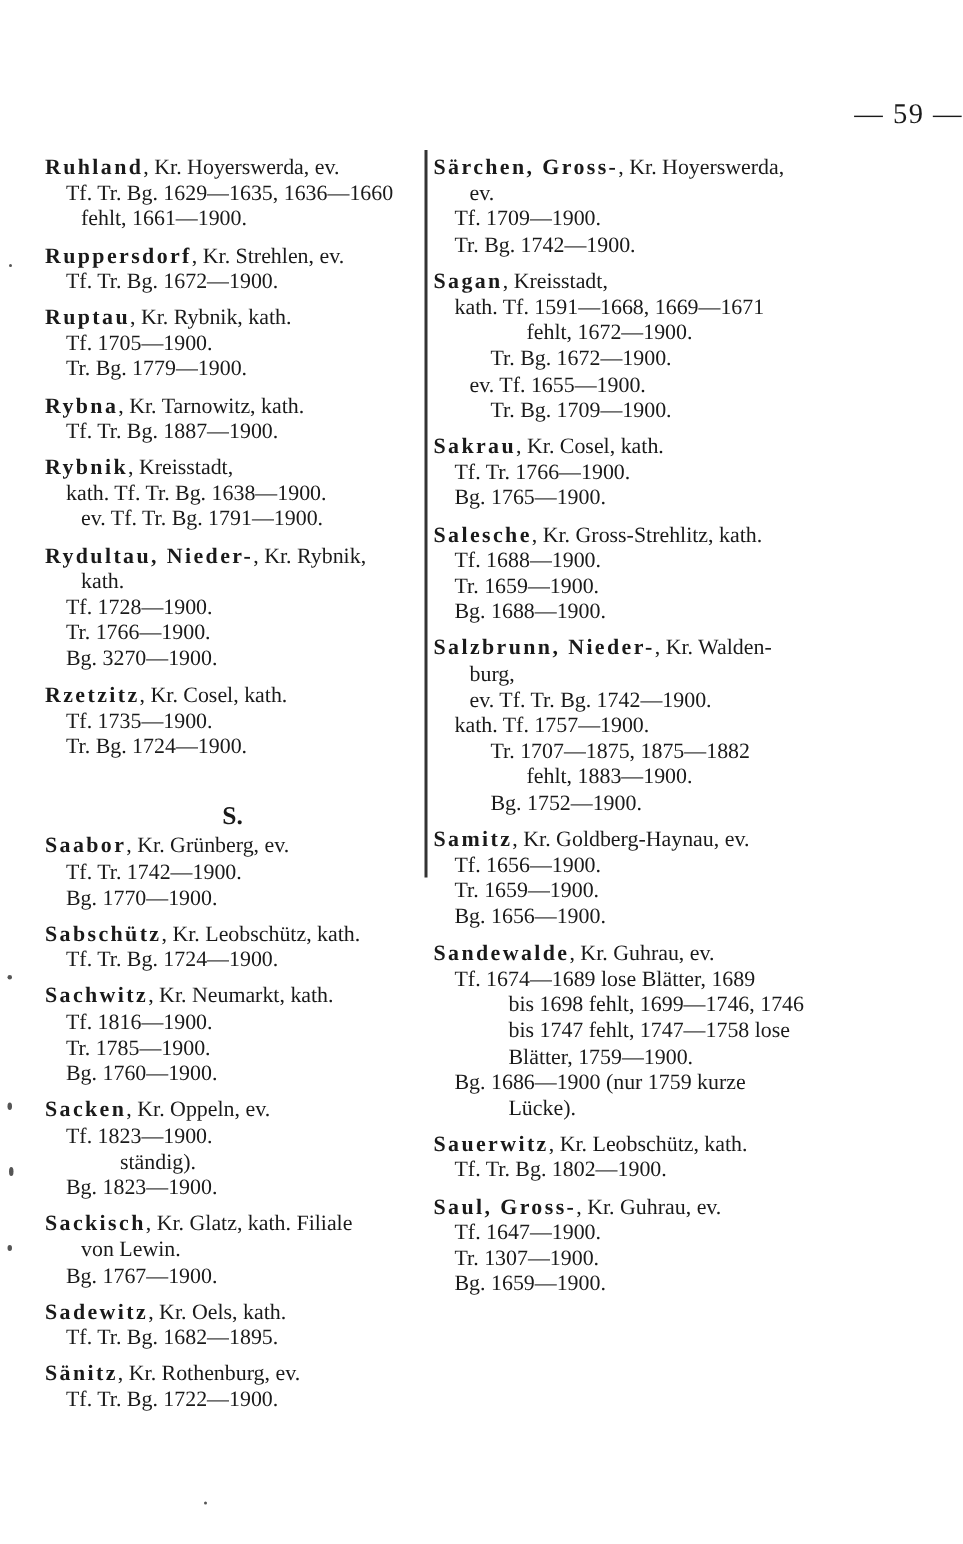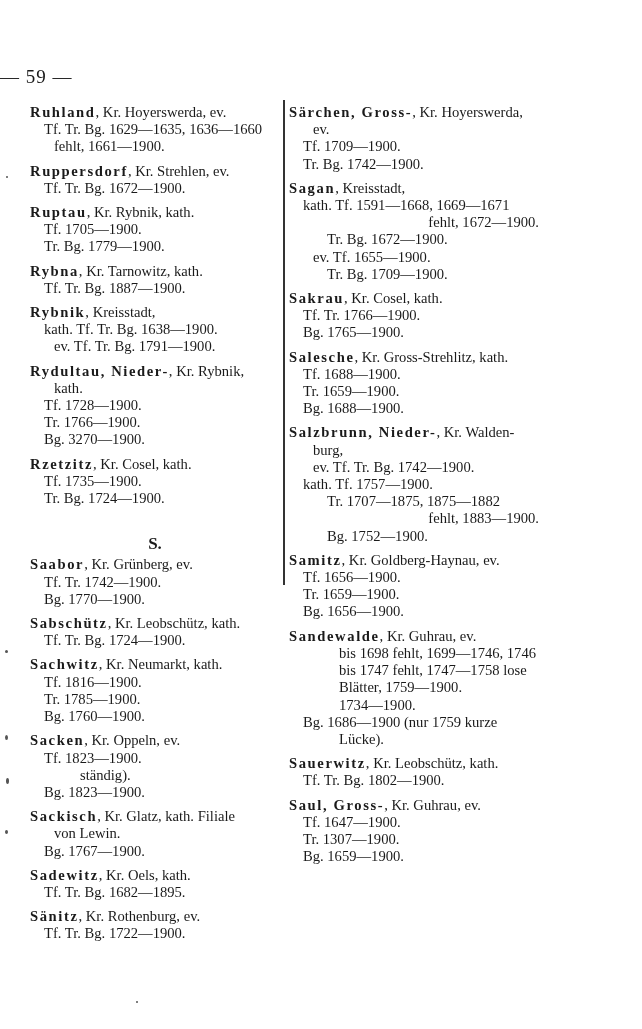--- a/index.html
+++ b/index.html
@@ -3,21 +3,21 @@
   <meta charset="utf-8">
   <style>
     html, body { margin: 0; padding: 0; background: #ffffff; }
     body {
       width: 642px; height: 1029px; position: relative; overflow: hidden;
       font-family: "DejaVu Serif", "Liberation Serif", serif;
       color: #1a1a1a;
     }
     .page-number {
       position: absolute; top: 66px; left: 0; width: 642px;
-      text-align: left; font-size: 19px; letter-spacing: 1px;
+      text-align: right; font-size: 19px; letter-spacing: 1px;
       font-family: "Liberation Serif", serif;
     }
     .col {
       position: absolute; top: 104px;
       font-family: "Liberation Serif", serif;
       font-size: 14.6px; line-height: 17.2px;
     }
     .col-left { left: 30px; width: 250px; }
     .col-right { left: 289px; width: 250px; }
     .divider {
@@ -25,21 +25,21 @@
       background: #333;
     }
     .entry { margin-bottom: 7px; }
     .head { white-space: nowrap; }
     .head .name { letter-spacing: 1.6px; font-weight: bold; }
     .line { white-space: nowrap; }
     .i1 { padding-left: 14px; }
     .i2 { padding-left: 24px; }
     .i3 { padding-left: 38px; }
     .i4 { padding-left: 50px; }
-    .i5 { padding-left: 62px; text-align: right; }
+    .i5 { padding-left: 62px; }
     .section-letter {
       text-align: center; font-weight: bold; font-size: 17px;
       margin-top: 28px; margin-bottom: 4px;
     }
     .speck { position: absolute; background: #555; border-radius: 50%; }
   </style>
 </head>
 <body>
 
 <div class="page-number">— 59 —</div>
@@ -160,24 +160,24 @@
         <div class="line i3">Bg. 1752—1900.</div>
       </div>
       <div class="entry">
         <div class="head"><span class="name">Samitz</span><span>, Kr. Goldberg-Haynau, ev.</span></div>
         <div class="line i1">Tf. 1656—1900.</div>
         <div class="line i1">Tr. 1659—1900.</div>
         <div class="line i1">Bg. 1656—1900.</div>
       </div>
       <div class="entry">
         <div class="head"><span class="name">Sandewalde</span><span>, Kr. Guhrau, ev.</span></div>
+        <div class="line i1">Tf. 1674—1689 lose Blätter, 1689</div>
         <div class="line i4">bis 1698 fehlt, 1699—1746, 1746</div>
         <div class="line i4">bis 1747 fehlt, 1747—1758 lose</div>
         <div class="line i4">Blätter, 1759—1900.</div>
-        <div class="line i4">1734—1900.</div>
         <div class="line i1">Bg. 1686—1900 (nur 1759 kurze</div>
         <div class="line i4">Lücke).</div>
       </div>
       <div class="entry">
         <div class="head"><span class="name">Sauerwitz</span><span>, Kr. Leobschütz, kath.</span></div>
         <div class="line i1">Tf. Tr. Bg. 1802—1900.</div>
       </div>
       <div class="entry">
         <div class="head"><span class="name">Saul, Gross-</span><span>, Kr. Guhrau, ev.</span></div>
         <div class="line i1">Tf. 1647—1900.</div>

